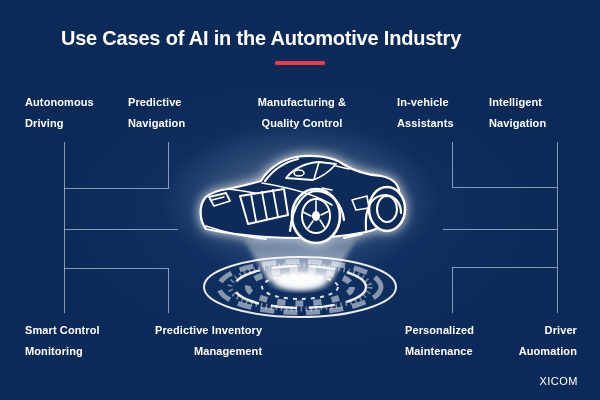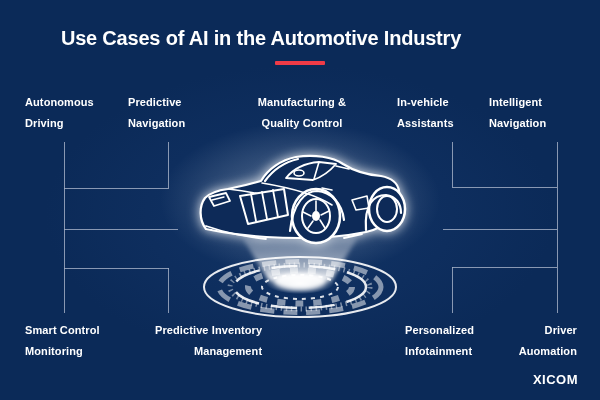--- a/index.html
+++ b/index.html
@@ -37,21 +37,21 @@
   .l-h2{left:64px;top:229px;width:114px;}
   .l-h3{left:64px;top:268px;width:105px;}
   .r-v1{left:557px;top:142px;height:171px;}
   .r-v2{left:452px;top:142px;height:45px;}
   .r-v3{left:452px;top:267px;height:46px;}
   .r-h1{left:452px;top:187px;width:105px;}
   .r-h2{left:443px;top:229px;width:114px;}
   .r-h3{left:452px;top:267px;width:105px;}
   .illustration{position:absolute;left:0;top:0;width:600px;height:400px;pointer-events:none;}
   .logo{
-    position:absolute;right:22px;bottom:13px;font-size:13px;font-weight:700;
+    position:absolute;right:22px;bottom:13px;font-size:11px;font-weight:400;
     letter-spacing:0.5px;color:#ffffff;
   }
 </style>
 </head>
 <body>
 
 <div class="canvas">
 
   <h1 class="title">Use Cases of AI in the Automotive Industry</h1>
   <div class="title-underline"></div>
@@ -77,21 +77,21 @@
 Quality Control</div>
   <div class="uc uc-t3">In-vehicle
 Assistants</div>
   <div class="uc uc-t4">Intelligent
 Navigation</div>
   <div class="uc uc-b0">Smart Control
 Monitoring</div>
   <div class="uc uc-b1">Predictive Inventory
 Management</div>
   <div class="uc uc-b2">Personalized
-Infotainment</div>
+Maintenance</div>
   <div class="uc uc-b3">Driver
 Auomation</div>
 
   <svg class="illustration" viewBox="0 0 600 400" xmlns="http://www.w3.org/2000/svg">
     <defs>
       <radialGradient id="glow" cx="50%" cy="50%" r="50%">
         <stop offset="0%" stop-color="#ffffff" stop-opacity="0.40"></stop>
         <stop offset="55%" stop-color="#ffffff" stop-opacity="0.14"></stop>
         <stop offset="100%" stop-color="#ffffff" stop-opacity="0"></stop>
       </radialGradient>

